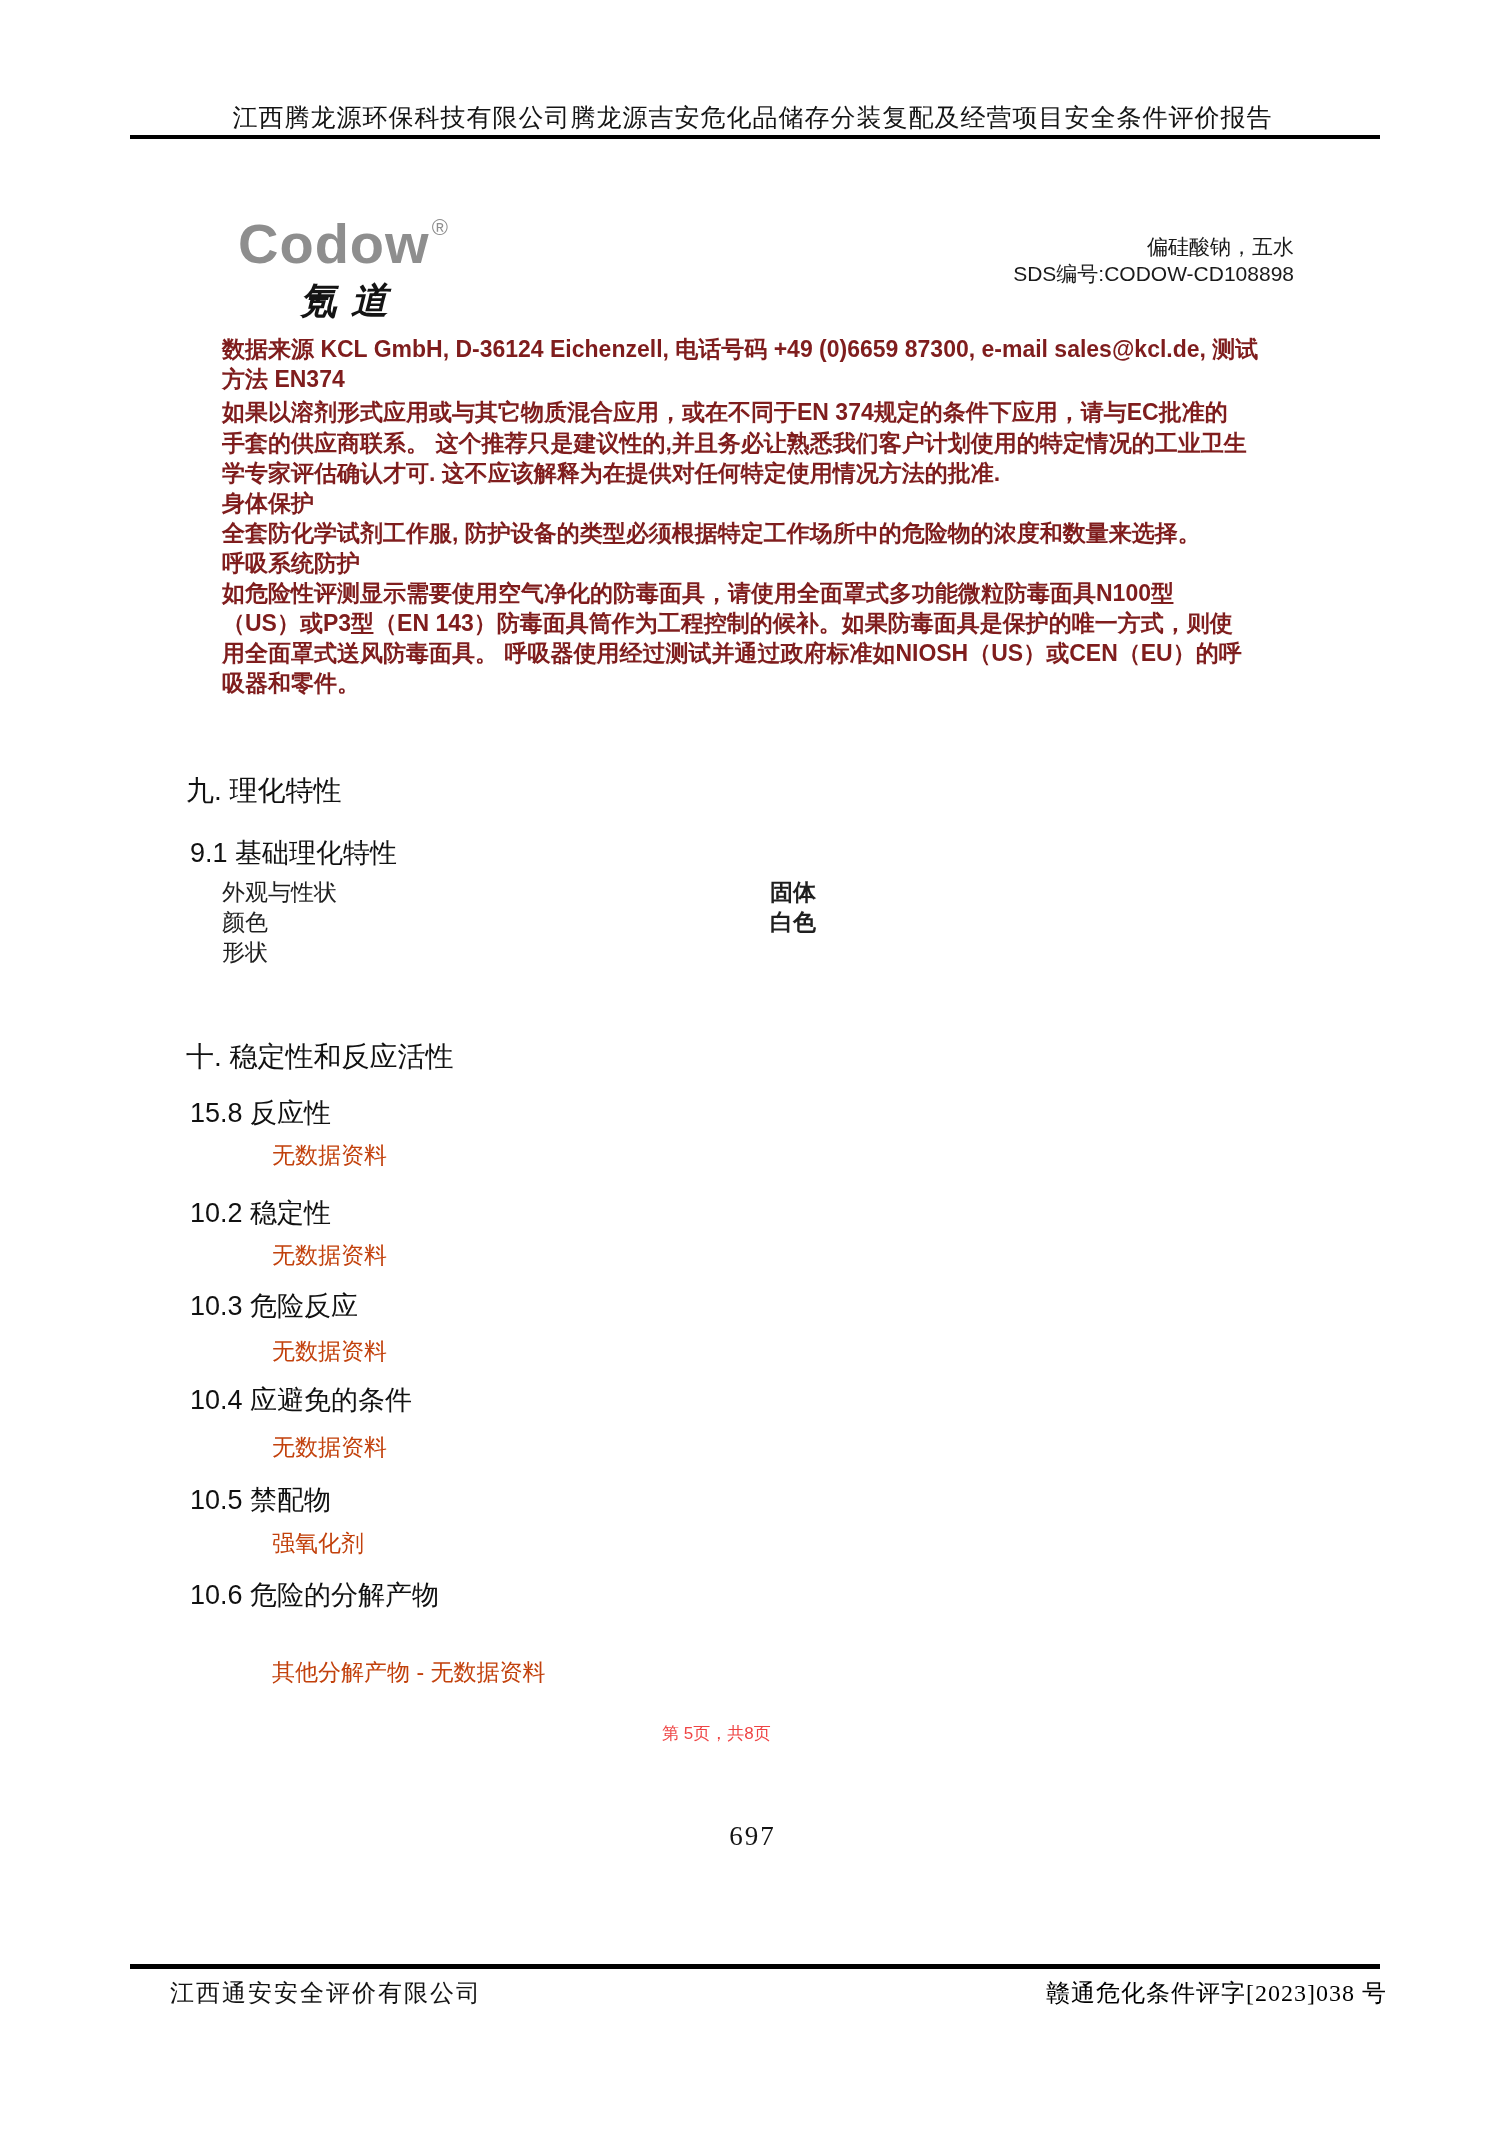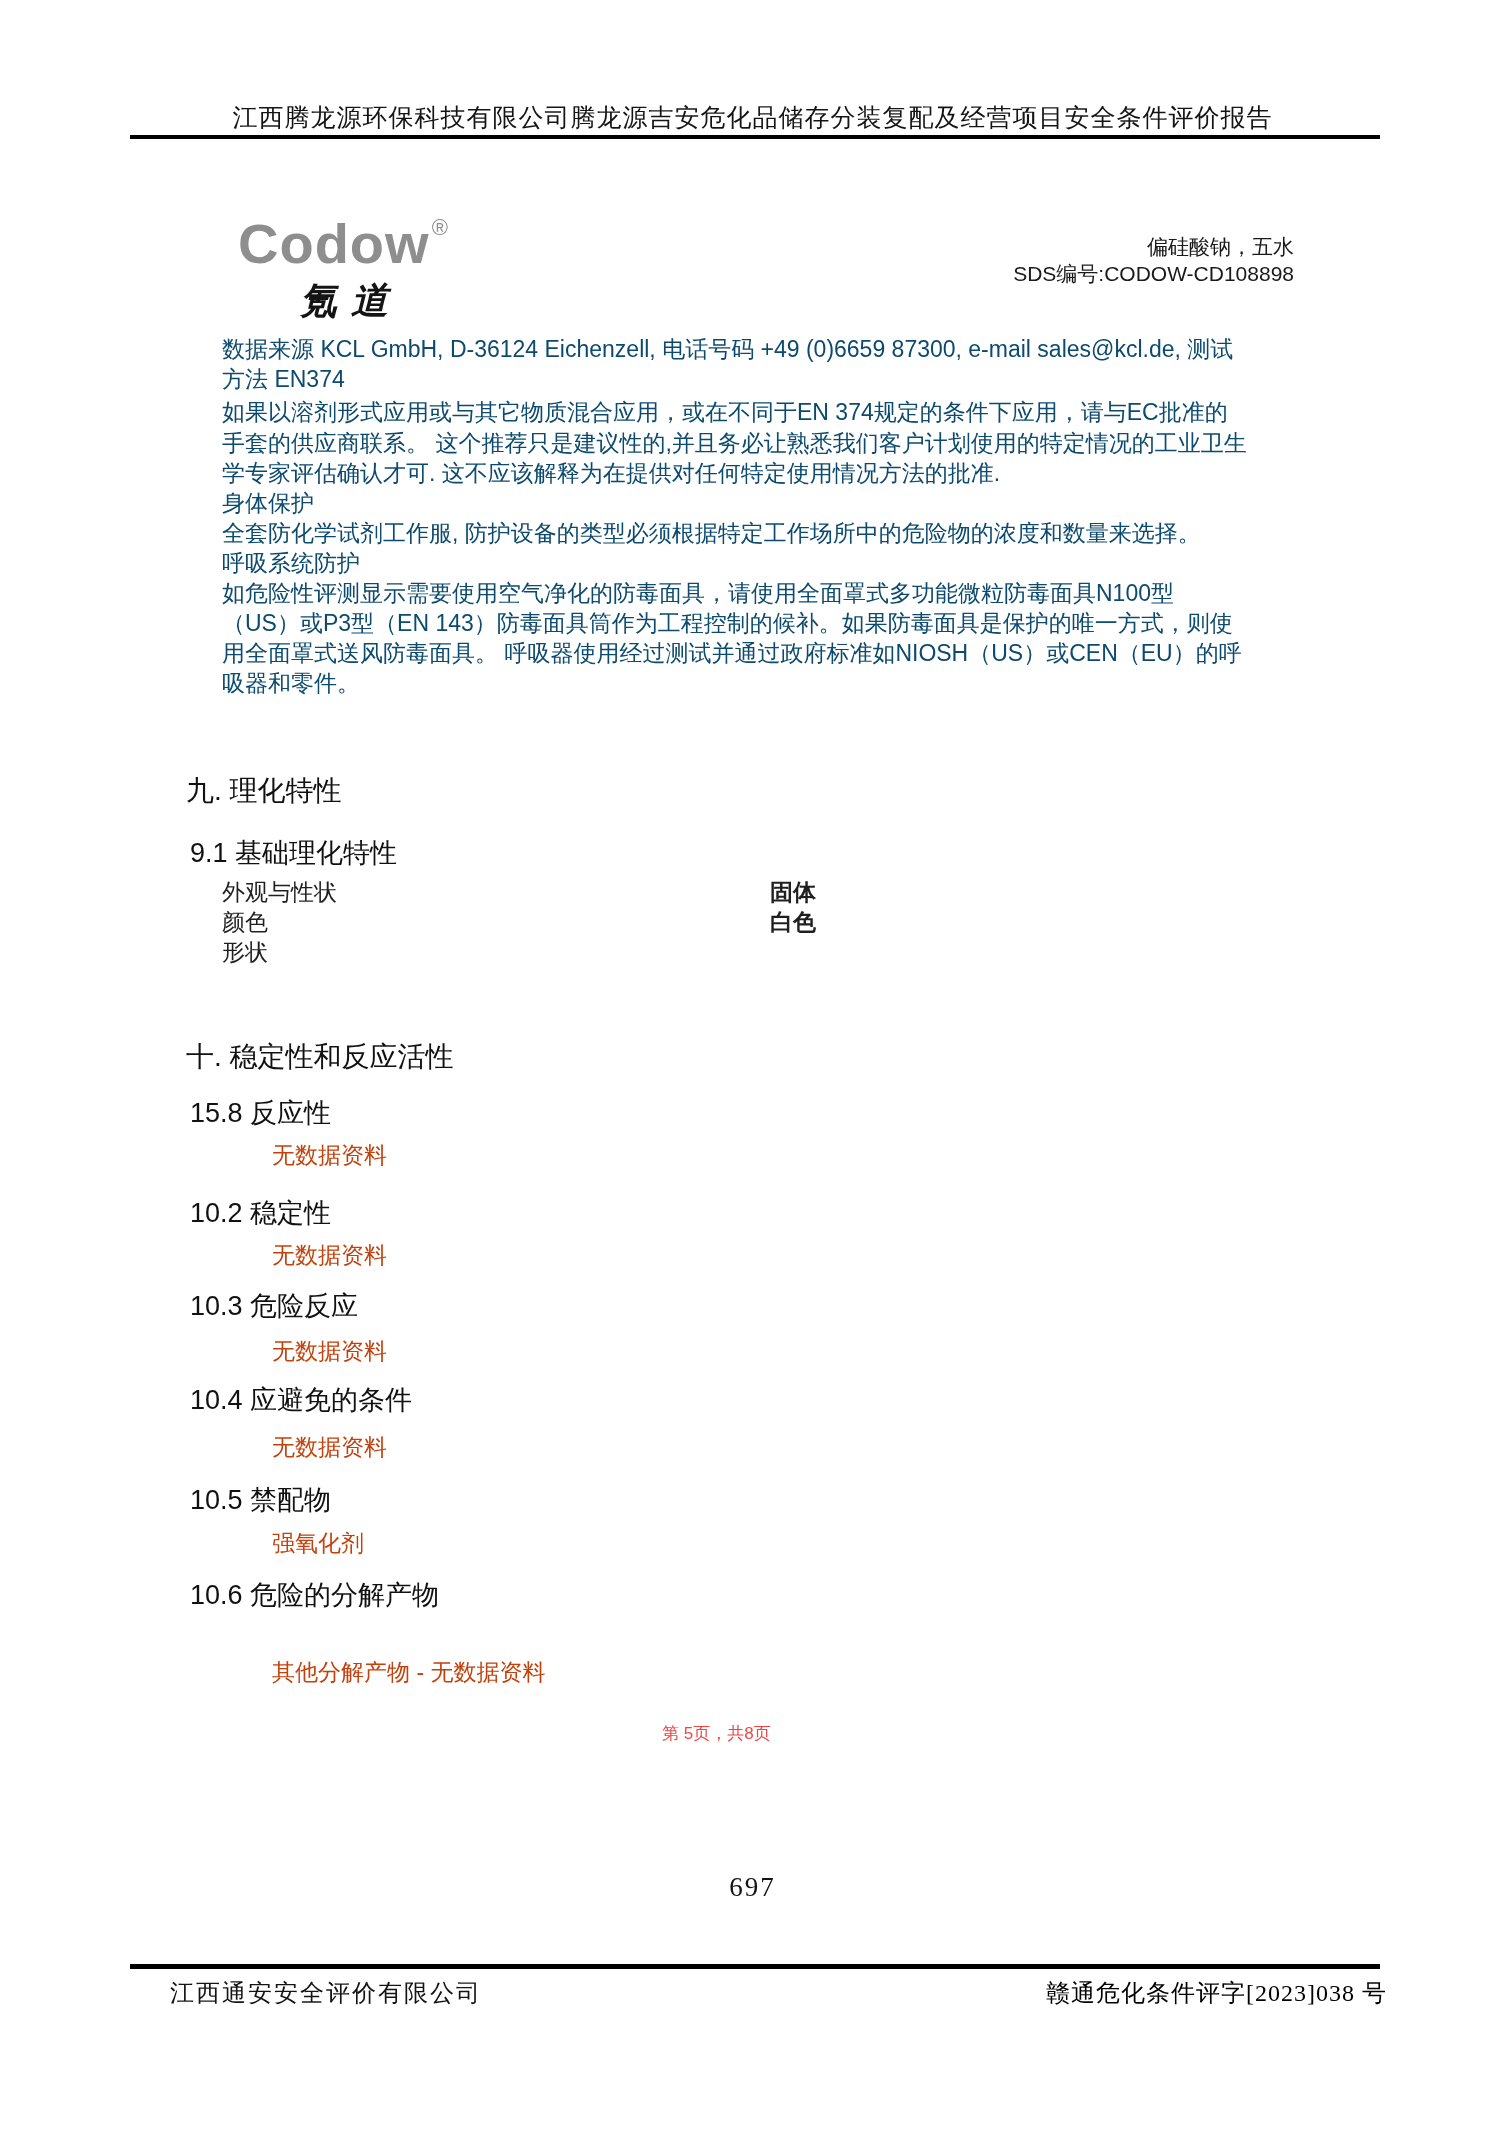--- a/index.html
+++ b/index.html
@@ -35,31 +35,31 @@
     font-size:37px;font-weight:bold;color:#141414;
     font-family:"Liberation Serif","DejaVu Serif",serif;
     letter-spacing:14px;line-height:1;font-style:italic;
   }
   
   .doc-info{
     top:233px;right:211px;
     text-align:right;font-size:21px;line-height:27px;color:#1a1a1a;
   }
   
-  .body-line{left:222px;font-size:23px;line-height:1;white-space:nowrap;color:#0c4a6e;}
+  .body-line{left:222px;font-size:23px;line-height:1;white-space:nowrap;color:#7f1d1d;font-weight:bold;}
   
   .sec-heading{left:186px;font-size:28px;color:#111;white-space:nowrap;}
   .sub-heading{left:190px;font-size:27px;color:#111;white-space:nowrap;}
   .indent-line{left:272px;font-size:23px;white-space:nowrap;color:#c2410c;}
   .prop-label{left:222px;font-size:23px;white-space:nowrap;color:#1f1f1f;}
   .prop-value{left:770px;font-size:23px;white-space:nowrap;color:#1f1f1f;font-weight:bold;}
   
   .page-label{top:1722px;left:662px;font-size:17px;color:#ef4444;white-space:nowrap;}
   .report-page-number{
-    top:1872px;left:0;width:100%;text-align:center;
+    top:1821px;left:0;width:100%;text-align:center;
     font-family:"Liberation Serif","DejaVu Serif",serif;
     font-size:27px;color:#141414;letter-spacing:2px;
   }
   .footer-rule{top:1964px;left:130px;width:1250px;height:5px;background:#000;}
   .footer-left{
     top:1977px;left:170px;
     font-family:"Liberation Serif","DejaVu Serif",serif;
     font-size:24px;color:#141414;letter-spacing:2px;white-space:nowrap;
   }
   .footer-right{

